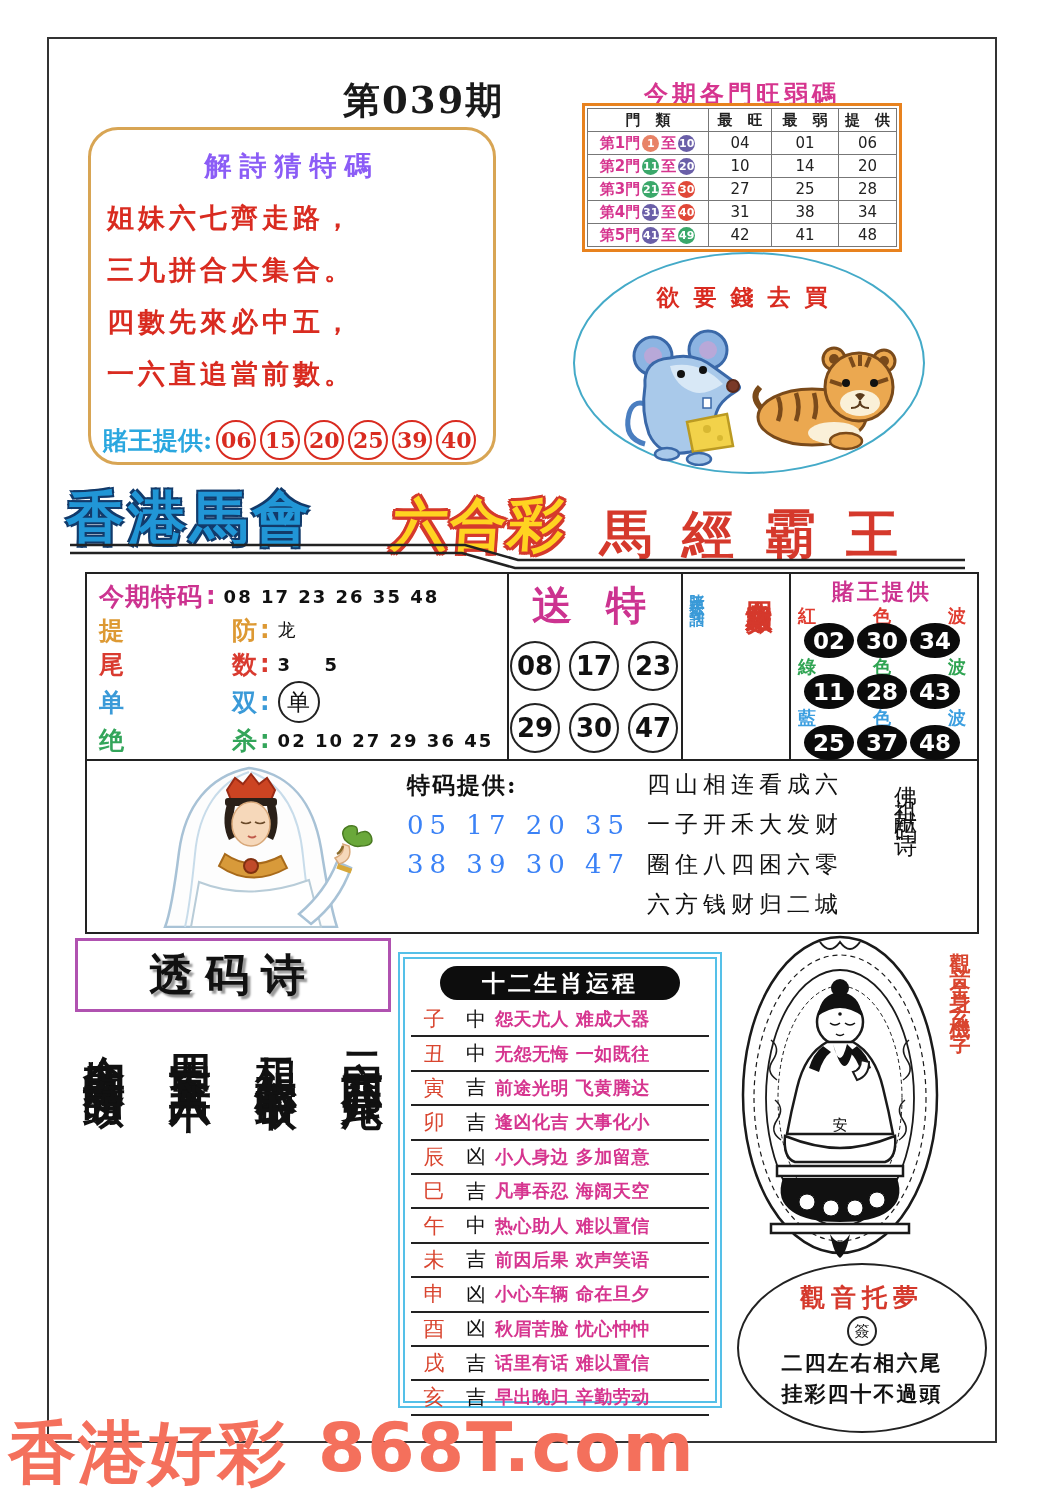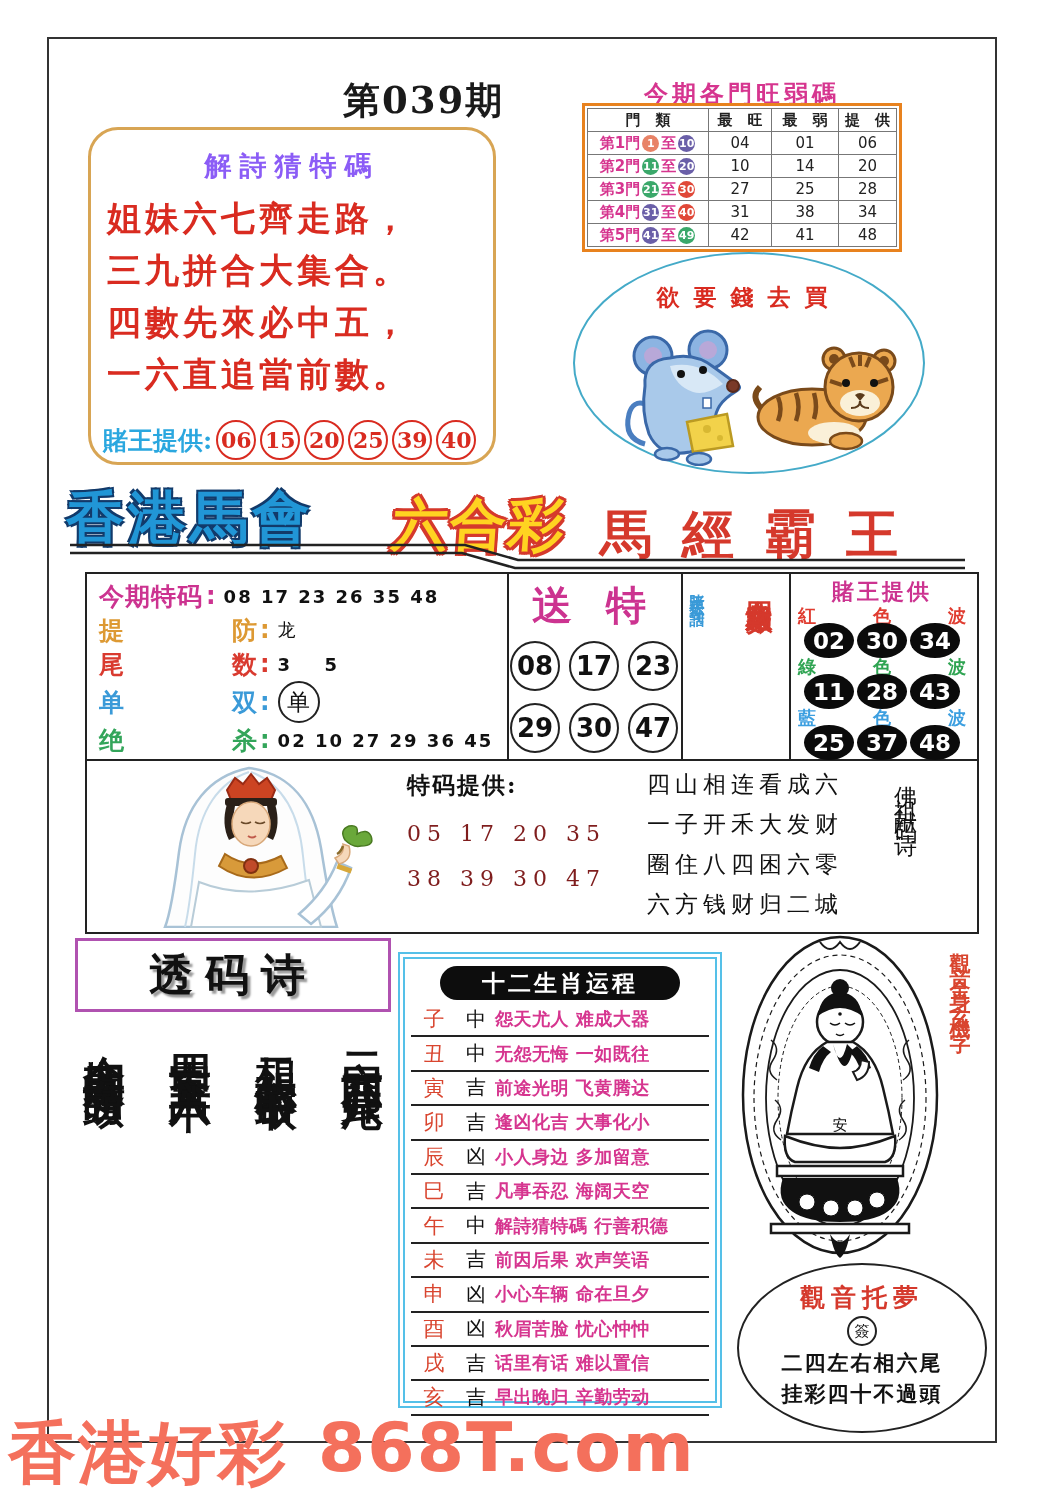--- a/index.html
+++ b/index.html
@@ -8,21 +8,21 @@
   .abs{position:absolute;}
   .serif{font-family:"DejaVu Serif","Liberation Serif",serif;}
 
   .frame{left:47px;top:37px;width:946px;height:1402px;border:2px solid #333;}
 
   .issue{left:343px;top:76px;font-size:37px;font-weight:bold;color:#1a1a1a;letter-spacing:2px;}
 
   
   .poem-box{left:88px;top:127px;width:402px;height:332px;border:3px solid #d8a554;border-radius:30px;}
   .poem-title{margin-top:18px;text-align:center;color:#8b5cf6;font-size:27px;font-weight:bold;letter-spacing:8px;}
-  .poem-line{color:#d92b20;font-size:34px;font-weight:bold;letter-spacing:4px;line-height:52px;padding-left:16px;white-space:nowrap;}
+  .poem-line{color:#d92b20;font-size:27px;font-weight:bold;letter-spacing:4px;line-height:52px;padding-left:16px;white-space:nowrap;}
   .poem-lines{margin-top:8px;}
   .provider-row{display:flex;align-items:center;padding-left:12px;margin-top:20px;}
   .provider-label{color:#2aa7df;font-size:25px;font-weight:bold;}
   .rnum{width:40px;height:40px;border:2.5px solid #d92b20;border-radius:50%;color:#d92b20;font-size:22px;
         font-weight:bold;display:flex;align-items:center;justify-content:center;margin-left:4px;box-sizing:border-box;}
 
   
   .strength-title{left:582px;top:78px;width:320px;text-align:center;color:#d6358f;font-size:24px;font-weight:bold;letter-spacing:4px;}
   .strength-wrap{left:582px;top:103px;width:320px;border:3px solid #e8821e;background:#fff;padding:2px;box-sizing:border-box;}
   .strength-wrap table{width:100%;border-collapse:collapse;}
@@ -74,21 +74,21 @@
   .wv-title{margin-top:3px;text-align:center;color:#cc3390;font-size:22px;font-weight:bold;letter-spacing:3px;}
   .wv-label{width:168px;margin:0 auto;font-size:18px;font-weight:bold;text-align:justify;text-align-last:justify;line-height:17px;
             font-family:"DejaVu Serif","Liberation Serif",serif;}
   .wv-balls{display:flex;justify-content:center;gap:3px;margin-top:-1px;}
   .ball{width:50px;height:35px;background:#0b0b0b;border-radius:50%;color:#fff;font-size:23px;font-weight:bold;
         display:flex;align-items:center;justify-content:center;}
   .wl-r{color:#e03c30}.wl-g{color:#2fa452}.wl-b{color:#3c9fe0}
 
   .tema{position:absolute;left:320px;top:196px;width:235px;}
   .tema-label{font-size:23px;font-weight:bold;color:#111;letter-spacing:2px;}
-  .tema-line{font-size:22px;color:#7f1d1d;letter-spacing:6px;margin-top:20px;}
+  .tema-line{font-size:26px;color:#3b82f6;letter-spacing:6px;margin-top:9px;}
   .bpoem{position:absolute;left:560px;top:190px;width:235px;}
   .bpoem-line{font-size:23px;color:#111;letter-spacing:5px;line-height:40px;white-space:nowrap;}
   .bpoem-title{position:absolute;left:804px;top:194px;height:164px;writing-mode:vertical-rl;font-size:23px;color:#111;letter-spacing:12px;}
 
   
   .tm-box{left:75px;top:938px;width:316px;height:74px;border:3px solid #b052b0;display:flex;align-items:center;justify-content:center;box-sizing:border-box;}
   .tm-title{font-size:44px;font-weight:900;letter-spacing:12px;color:#111;text-shadow:3px 3px 2px #999;}
   .tm-cols{left:68px;top:1022px;width:330px;height:386px;display:flex;flex-direction:row-reverse;justify-content:space-between;padding:0 8px;box-sizing:border-box;}
   .tm-col{writing-mode:vertical-rl;font-size:42px;font-weight:bold;color:#111;letter-spacing:6px;
           font-family:"DejaVu Serif","Liberation Serif",serif;}
@@ -415,21 +415,21 @@
             <span class="zphrase serif">小人身边  多加留意</span>
           </div>
         <div class="zrow">
             <span class="zsign serif">巳</span>
             <span class="zluck serif">吉</span>
             <span class="zphrase serif">凡事吞忍  海阔天空</span>
           </div>
         <div class="zrow">
             <span class="zsign serif">午</span>
             <span class="zluck serif">中</span>
-            <span class="zphrase serif">解詩猜特碼  行善积德</span>
+            <span class="zphrase serif">热心助人  难以置信</span>
           </div>
         <div class="zrow">
             <span class="zsign serif">未</span>
             <span class="zluck serif">吉</span>
             <span class="zphrase serif">前因后果  欢声笑语</span>
           </div>
         <div class="zrow">
             <span class="zsign serif">申</span>
             <span class="zluck serif">凶</span>
             <span class="zphrase serif">小心车辆  命在旦夕</span>

